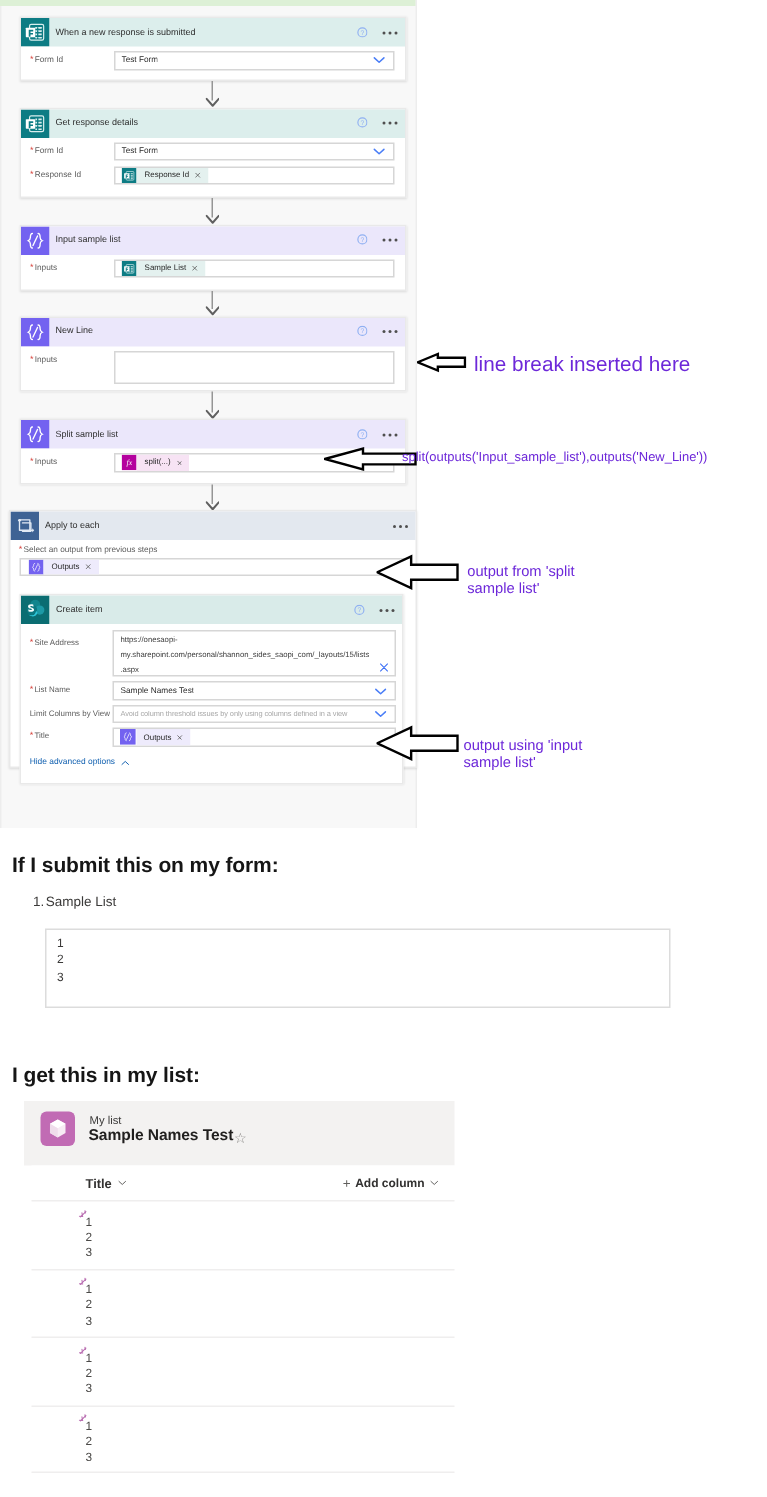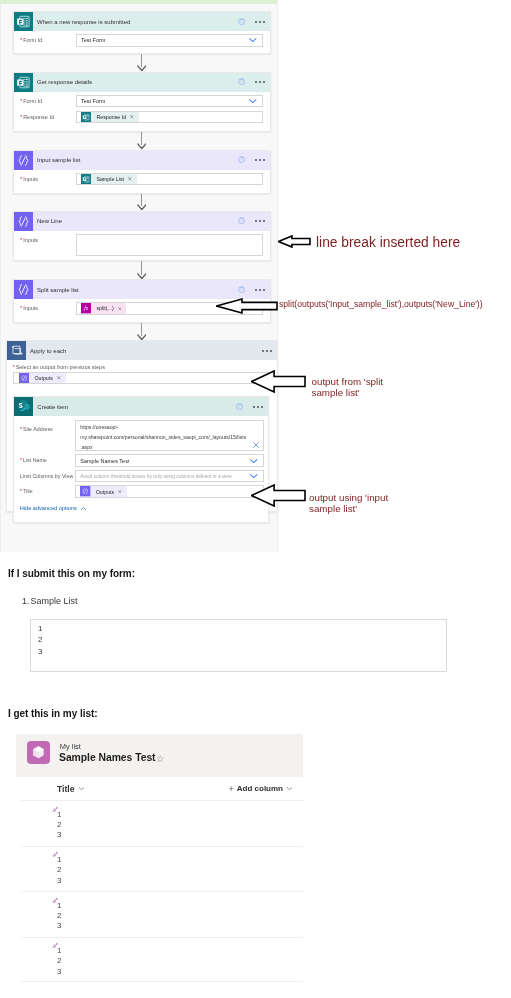--- a/index.html
+++ b/index.html
@@ -45,25 +45,25 @@
   
   .scope{position:absolute;background:#fff;border:1px solid #e9e9e9;
          box-shadow:0 .5px 1.6px rgba(0,0,0,.12);box-sizing:border-box;}
   .scope-head{display:flex;align-items:center;height:19px;background:#e3e8ef;}
 
   
   .conn{position:absolute;width:1.1px;background:#959595;}
   .connhead{position:absolute;}
 
   
-  .annot{position:absolute;font-size:13.8px;color:#7f1d1d;line-height:13.6px;white-space:pre;}
+  .annot{position:absolute;font-size:13.8px;color:#6d28d9;line-height:13.6px;white-space:pre;}
   .arrow{position:absolute;}
 
   
-  .sec-title{position:absolute;font-size:10px;font-weight:bold;color:#161616;letter-spacing:-0.005em;text-align:right;}
+  .sec-title{position:absolute;font-size:14px;font-weight:bold;color:#161616;letter-spacing:-0.005em;text-align:right;}
   #form-box{position:absolute;border:1px solid #dcdcdc;background:#fff;box-sizing:border-box;padding-top:3.5px;}
   .fnum{position:absolute;font-size:9.0px;color:#3b3a39;}
 
   
   #sp-head{position:absolute;background:#f3f2f1;}
   #sp-icon{position:absolute;border-radius:4px;}
   #sp-table{position:absolute;background:#fff;box-sizing:border-box;}
   .sp-row{position:absolute;left:0;width:100%;border-top:1px solid #efeeee;box-sizing:border-box;}
   .cellnum{position:absolute;font-size:7.9px;color:#4a4947;line-height:8px;}
 
@@ -549,21 +549,21 @@
         </div>
       </div>
 </div>
     <svg class="arrow" style="left:278px;top:234px;" width="33" height="15" viewBox="0 0 33 15">
     <path d="M0.5 7.5L13.9 2.0L13.9 4.5L32.0 4.5L32.0 10.5L13.9 10.5L13.9 13.0Z" fill="#fff" stroke="#000" stroke-width="1.6" stroke-linejoin="miter"></path>
     </svg>
     <div class="annot" style="left:316px;top:235.5px;">line break inserted here</div>
     <svg class="arrow" style="left:216px;top:297px;" width="62" height="18" viewBox="0 0 62 18">
     <path d="M0.5 9.0L26.0 2.0L26.0 5.4L61.0 5.4L61.0 12.6L26.0 12.6L26.0 16.0Z" fill="#fff" stroke="#000" stroke-width="1.6" stroke-linejoin="miter"></path>
     </svg>
-    <div class="annot" style="left:279px;top:297.5px;font-size:8.65px;text-align:center;">split(outputs('Input_sample_list'),outputs('New_Line'))</div>
+    <div class="annot" style="left:268px;top:297.5px;font-size:8.65px;text-align:center;">split(outputs('Input_sample_list'),outputs('New_Line'))</div>
     <svg class="arrow" style="left:251px;top:369px;" width="55" height="25" viewBox="0 0 55 25">
     <path d="M0.5 12.5L23.1 2.0L23.1 7.5L54.0 7.5L54.0 17.5L23.1 17.5L23.1 23.0Z" fill="#fff" stroke="#000" stroke-width="1.6" stroke-linejoin="miter"></path>
     </svg>
     <div class="annot" style="left:311.5px;top:377px;font-size:9.8px;line-height:10.5px;">output from 'split
 sample list'</div>
     <svg class="arrow" style="left:251px;top:483px;" width="55" height="25" viewBox="0 0 55 25">
     <path d="M0.5 12.5L23.1 2.0L23.1 7.5L54.0 7.5L54.0 17.5L23.1 17.5L23.1 23.0Z" fill="#fff" stroke="#000" stroke-width="1.6" stroke-linejoin="miter"></path>
     </svg>
     <div class="annot" style="left:309px;top:493px;font-size:9.8px;line-height:10.5px;">output using 'input
 sample list'</div>

